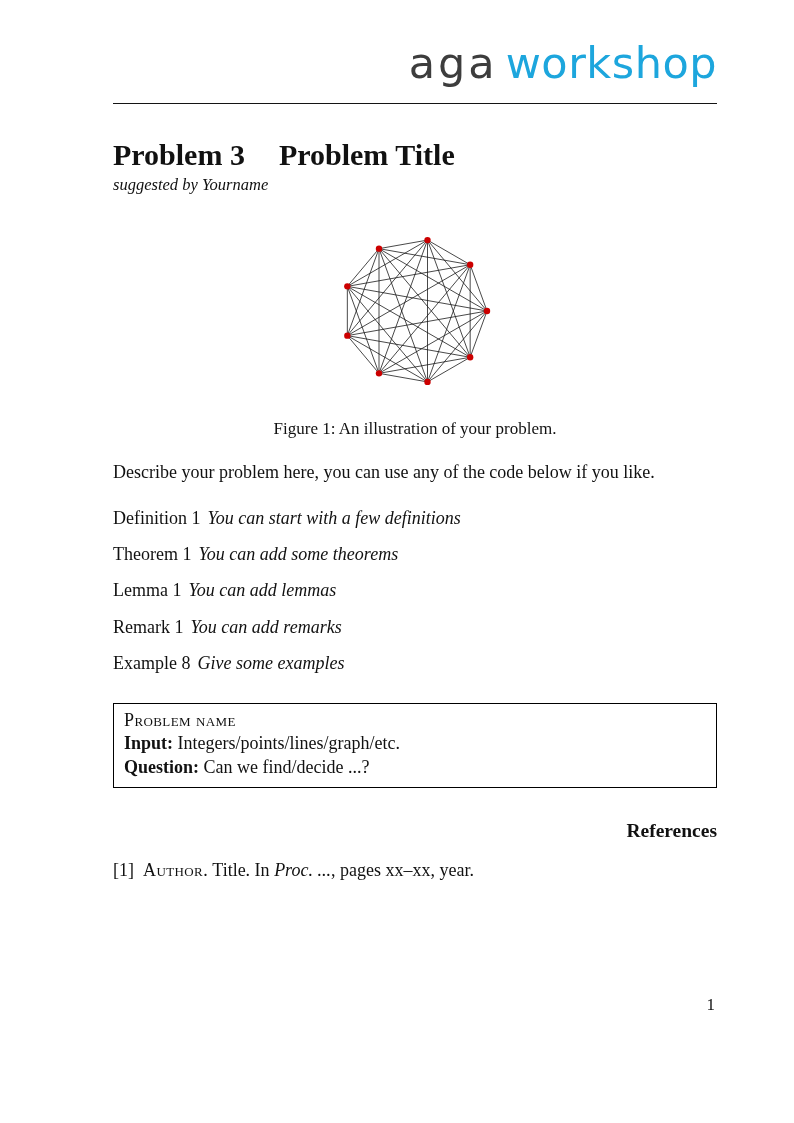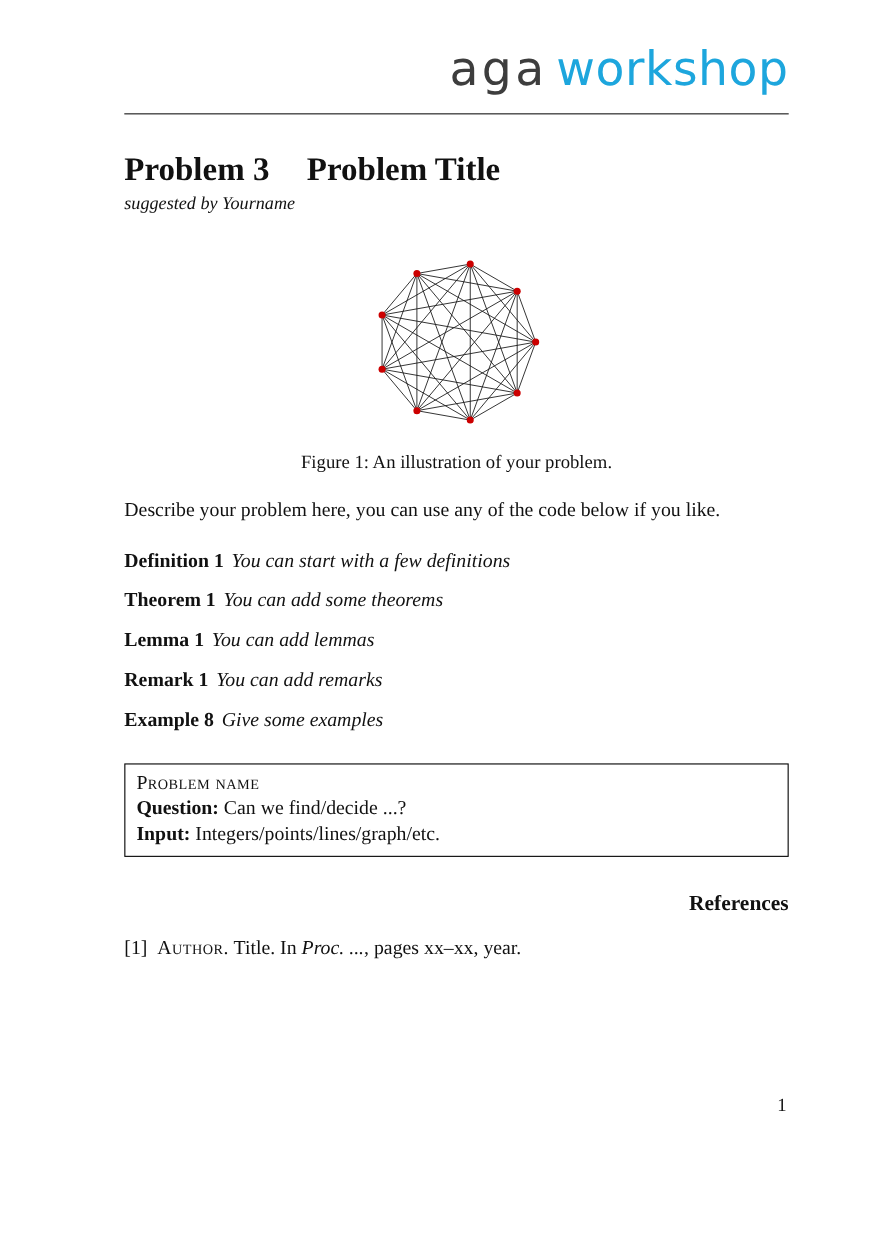--- a/index.html
+++ b/index.html
@@ -29,29 +29,29 @@
   .header-rule { border-top: 1.6px solid #141414; margin-top: 16px; }
 
   
   .title { margin-top: 34px; font-size: 30px; font-weight: bold; }
   .title-number { margin-right: 34px; }
   .byline { font-style: italic; font-size: 16.5px; margin-top: 3px; }
 
   
   .figure { margin-top: 36px; text-align: center; }
   .graph-svg { display: inline-block; }
-  .caption { font-size: 17px; margin-top: 14px; }
+  .caption { font-size: 17px; margin-top: 24px; }
 
   
   .intro { margin-top: 22px; font-size: 18px; line-height: 1.3; text-align: justify; }
 
   .env-list { margin-top: 22px; }
   .env { font-size: 18px; line-height: 1.3; }
   .env + .env { margin-top: 13px; }
-  .env-label { font-weight: bold; margin-right: 7px; }
+  .env-label { font-weight: normal; margin-right: 7px; }
   .env-text { font-style: italic; }
 
   
   .problem-box {
     margin-top: 27px;
     border: 1px solid #000000;
     padding: 5px 10px 7px 10px;
     font-size: 18px;
     line-height: 1.32;
   }
@@ -158,26 +158,26 @@
         <span class="env-label">Remark 1</span><span class="env-text">You can add remarks</span>
       </p>
       <p class="env">
         <span class="env-label">Example 8</span><span class="env-text">Give some examples</span>
       </p>
     </div>
 
     <div class="problem-box">
       <div class="box-name smallcaps">Problem name</div>
       <div class="box-line">
+        <b>Input:</b>
+        <span>Integers/points/lines/graph/etc.</span>
+      </div>
+      <div class="box-line">
         <b>Question:</b>
         <span>Can we find/decide ...?</span>
-      </div>
-      <div class="box-line">
-        <b>Input:</b>
-        <span>Integers/points/lines/graph/etc.</span>
       </div>
     </div>
 
     <h2 class="refs-heading">References</h2>
 
     <p class="ref-item">
       <span class="ref-marker">[1]</span>
       <span class="ref-body">
         <span class="smallcaps">Author.</span>
         <span>Title. In</span>

